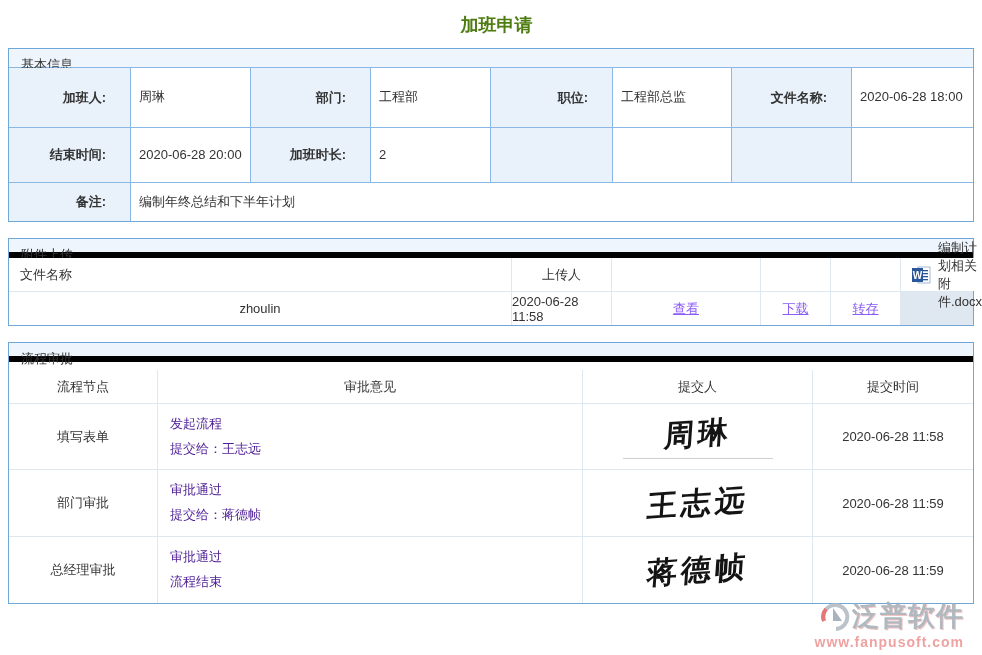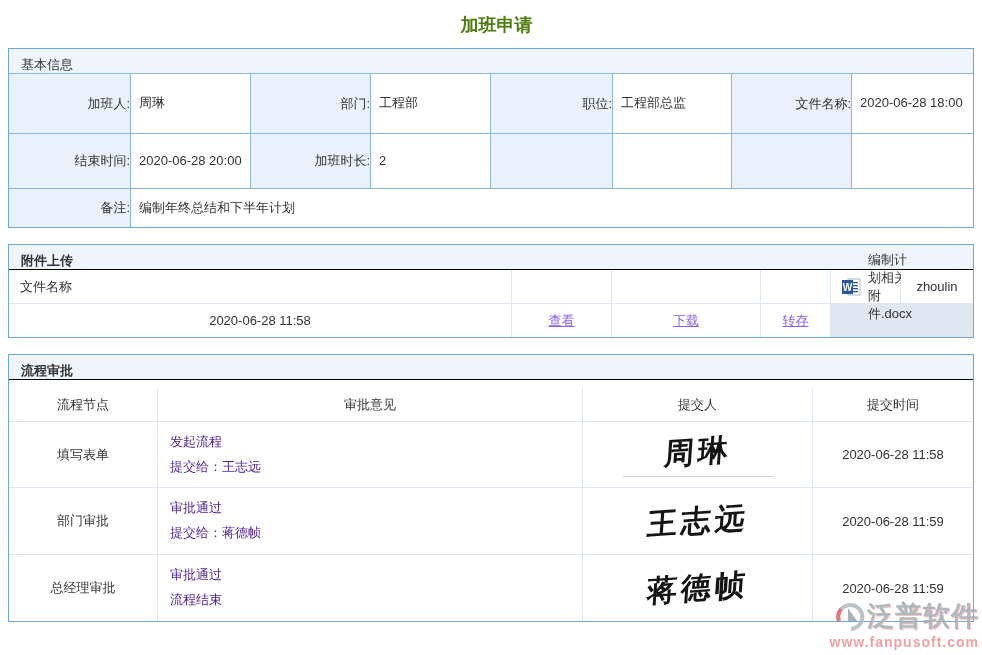--- a/index.html
+++ b/index.html
@@ -19,41 +19,42 @@
     padding: 13px 0 11px 11px;
   }
   .box {
     margin: 0 8px 16px 8px;
     border: 1px solid #6ea7d8;
     background: #fff;
   }
   .sec-header {
     background: #eef5fc;
     padding: 0 12px;
-    height: 25px;
+    height: 19px;
     line-height: 31px;
     color: #333;
   }
   .sec-header.blue-border { border-bottom: 1px solid #8ab8e4; }
-  .sec-header.gray-border { border-bottom: 1px solid #000000; font-weight: bold; }
+  .sec-header.gray-border { border-bottom: 6px solid #000000; }
 
   
   .grid1 {
     display: grid;
     grid-template-columns: 121px 119px 119px 119px 121px 118px 119px auto;
     grid-template-rows: 59px 54px 38px;
     gap: 1px;
     background: #8ab8e4;
   }
   .cell { background: #fff; display: flex; align-items: center; }
   .cell.label {
     background: #e9f2fb;
     justify-content: flex-end;
-    padding-right: 0;
+    padding-right: 24px;
     text-align: right;
+    font-weight: bold;
   }
   .cell.value { padding-left: 8px; padding-right: 6px; line-height: 1.45; }
   .cell.span-rest { grid-column: 2 / -1; }
 
   
   .grid2 {
     display: grid;
     grid-template-columns: 502px 99px 148px 69px 69px auto;
     grid-template-rows: 33px 33px;
     gap: 1px;
@@ -93,21 +94,21 @@
     white-space: nowrap;
   }
   .sig-underline { width: 150px; height: 1px; background: #cfcfcf; margin-top: 3px; }
 
   
   .word-icon { width: 19px; height: 18px; flex: 0 0 auto; }
 
   
   .watermark {
     position: absolute;
-    right: 3px;
+    right: 18px;
     bottom: 5px;
     opacity: 0.85;
     pointer-events: none;
     z-index: 5;
     margin-top: 40px;
   }
   .wm-row { display: flex; align-items: center; justify-content: flex-end; gap: 2px; }
   .wm-brand {
     font-size: 27px;
     font-weight: bold;
@@ -152,20 +153,21 @@
     <div class="cell label">备注:</div>
     <div class="cell value span-rest">编制年终总结和下半年计划</div>
   </div>
 </div>
 
 <div class="box">
   <div class="sec-header gray-border">附件上传</div>
   <div class="grid2">
 
     <div class="cell left">文件名称</div>
+    <div class="cell">上传人</div>
     <div class="cell"></div>
     <div class="cell"></div>
     <div class="cell"></div>
 
     <div class="cell left file-cell">
       <svg class="word-icon" viewBox="0 0 19 18">
         <rect x="6" y="1" width="12" height="16" fill="#ffffff" stroke="#8da9cc" stroke-width="0.8"></rect>
         <rect x="8.5" y="4" width="7.5" height="1.3" fill="#2b579a"></rect>
         <rect x="8.5" y="7" width="7.5" height="1.3" fill="#2b579a"></rect>
         <rect x="8.5" y="10" width="7.5" height="1.3" fill="#2b579a"></rect>

